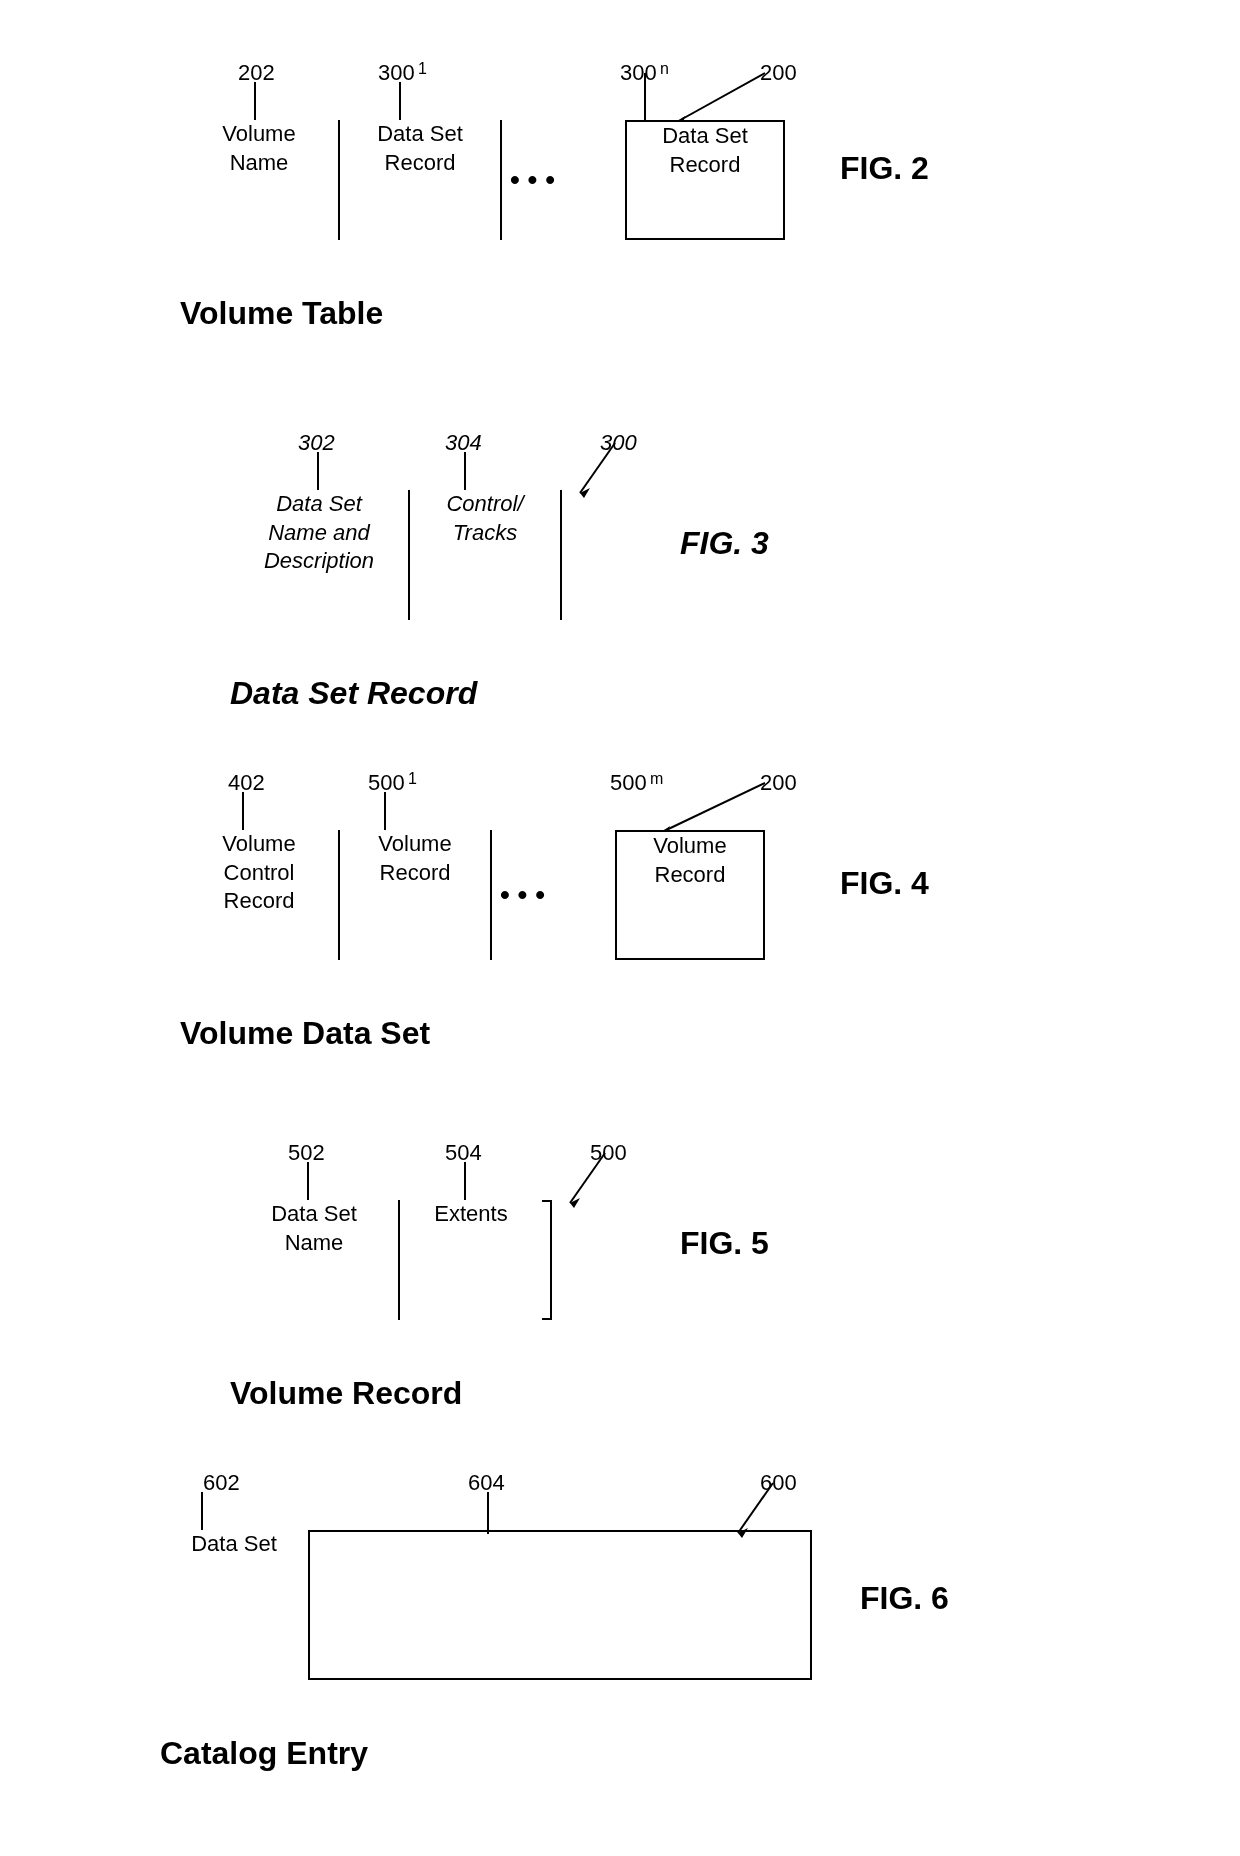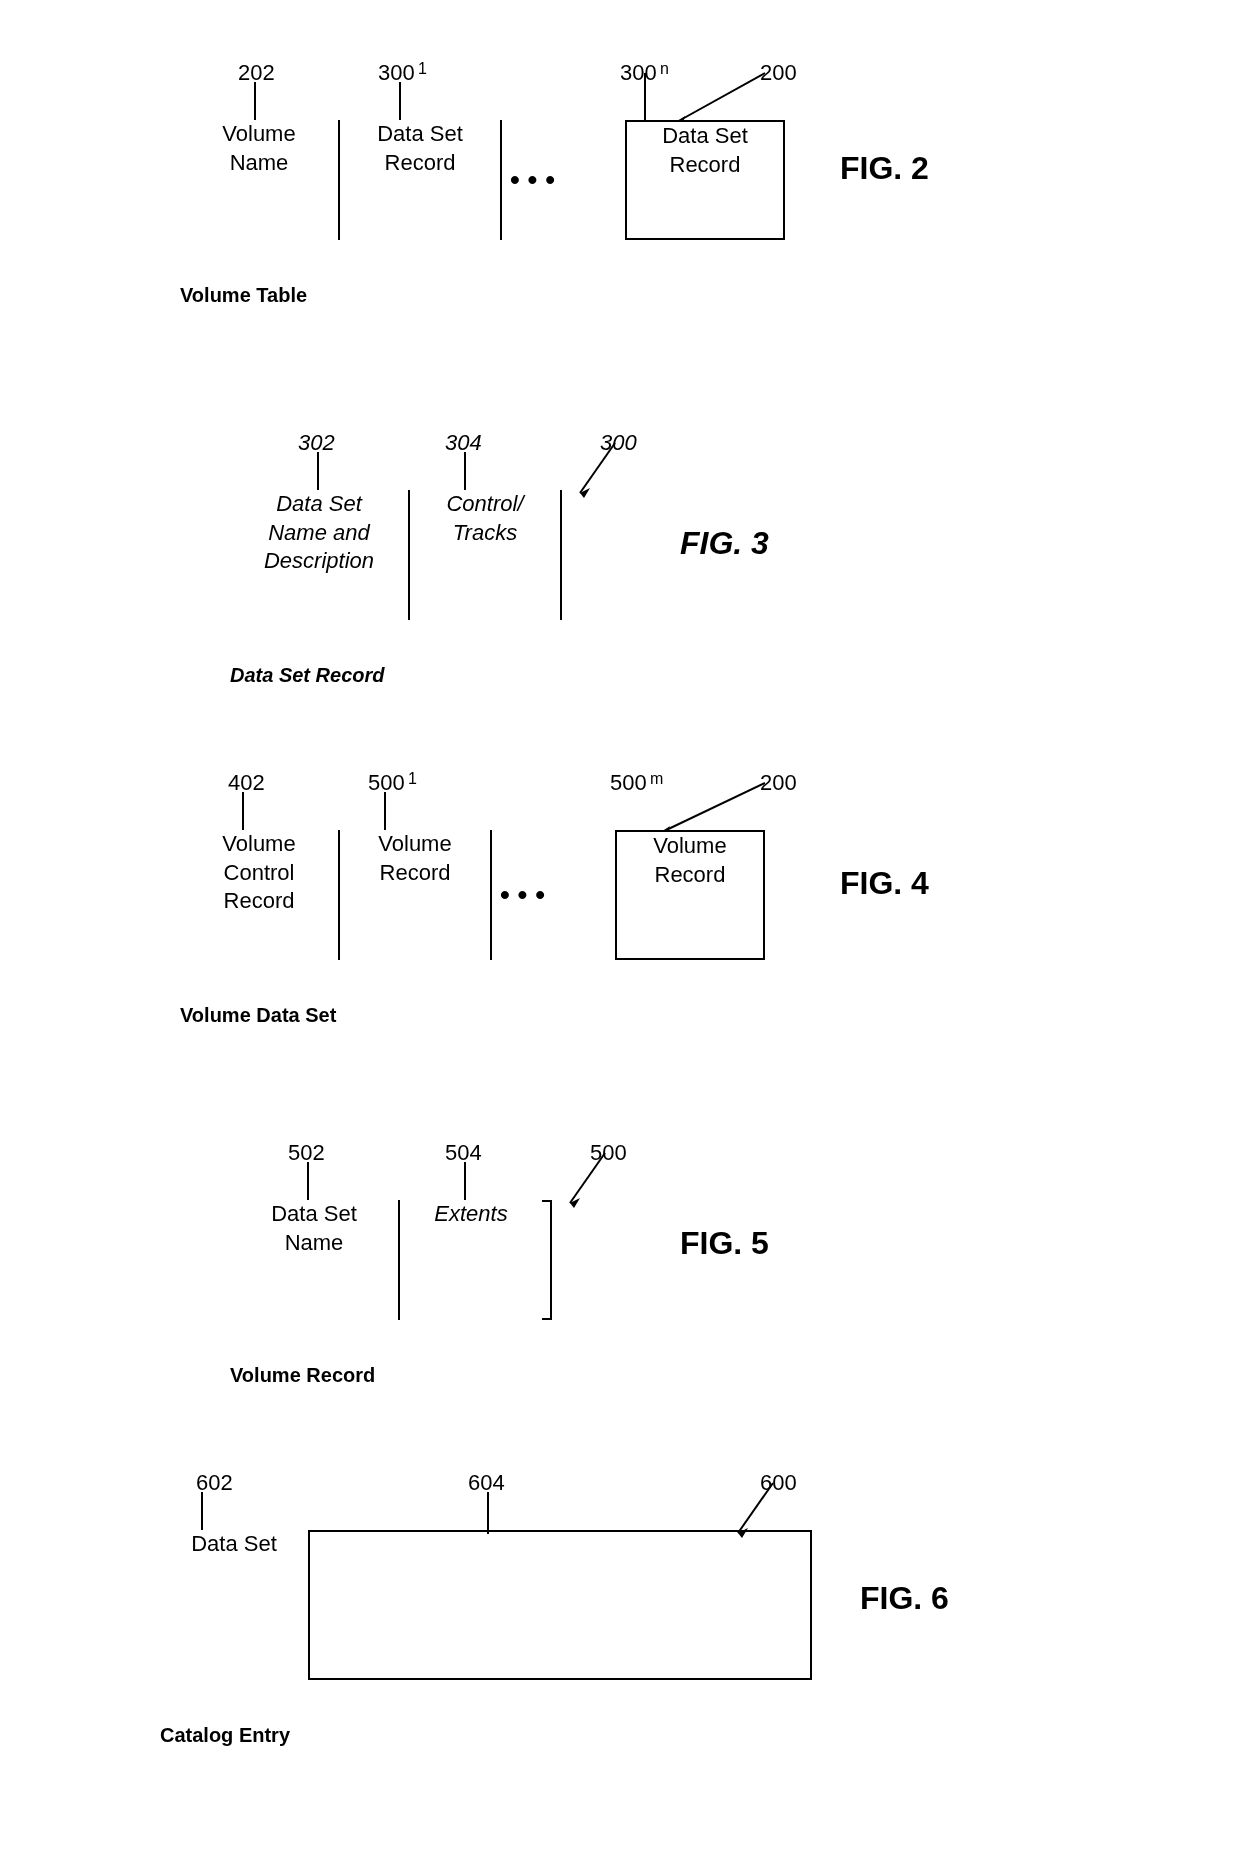--- a/index.html
+++ b/index.html
@@ -26,24 +26,24 @@
       margin-bottom: 60px;
     }
 
     .fig-label {
       font-size: 32px;
       font-weight: bold;
       font-family: Arial, Helvetica, sans-serif;
     }
 
     .caption {
-      font-size: 20px;
+      font-size: 32px;
       font-weight: bold;
       font-family: Arial, Helvetica, sans-serif;
-      margin-top: 14px;
+      margin-top: 25px;
     }
 
     
     .ref {
       font-size: 22px;
       font-family: Arial, Helvetica, sans-serif;
       position: absolute;
     }
 
     
@@ -175,21 +175,20 @@
       top: 60px;
       left: 150px;
     }
     #fig5 .box-dsname {
       width: 170px;
       height: 120px;
     }
     #fig5 .box-extents {
       width: 142px;
       height: 120px;
-      font-style: italic;
     }
     #fig5 .outer-border {
       position: absolute;
       top: 60px;
       left: 150px;
       width: 322px;
       height: 120px;
       border: 2.5px solid #000;
     }
 
@@ -397,21 +396,21 @@
       </div>
     </div>
 
     <span class="fig-label" style="position:absolute; top:85px; left:600px;">FIG. 5</span>
 
     <div class="caption" style="position:absolute; top:210px; left:150px;">Volume Record</div>
   </div>
 
   <div class="diagram-section" id="fig6" style="margin-top:20px;">
 
-    <span class="ref" style="left:116px; top:0px;">602</span>
+    <span class="ref" style="left:123px; top:0px;">602</span>
     <svg class="connector" style="left:122px;top:22px;">
       <line x1="0" y1="0" x2="0" y2="42" stroke="#000" stroke-width="2"></line>
     </svg>
 
     <span class="ref" style="left:388px; top:0px;">604</span>
     <svg class="connector" style="left:408px;top:22px;">
       <line x1="0" y1="0" x2="0" y2="42" stroke="#000" stroke-width="2"></line>
     </svg>
 
     <span class="ref" style="left:680px; top:0px;">600</span>

